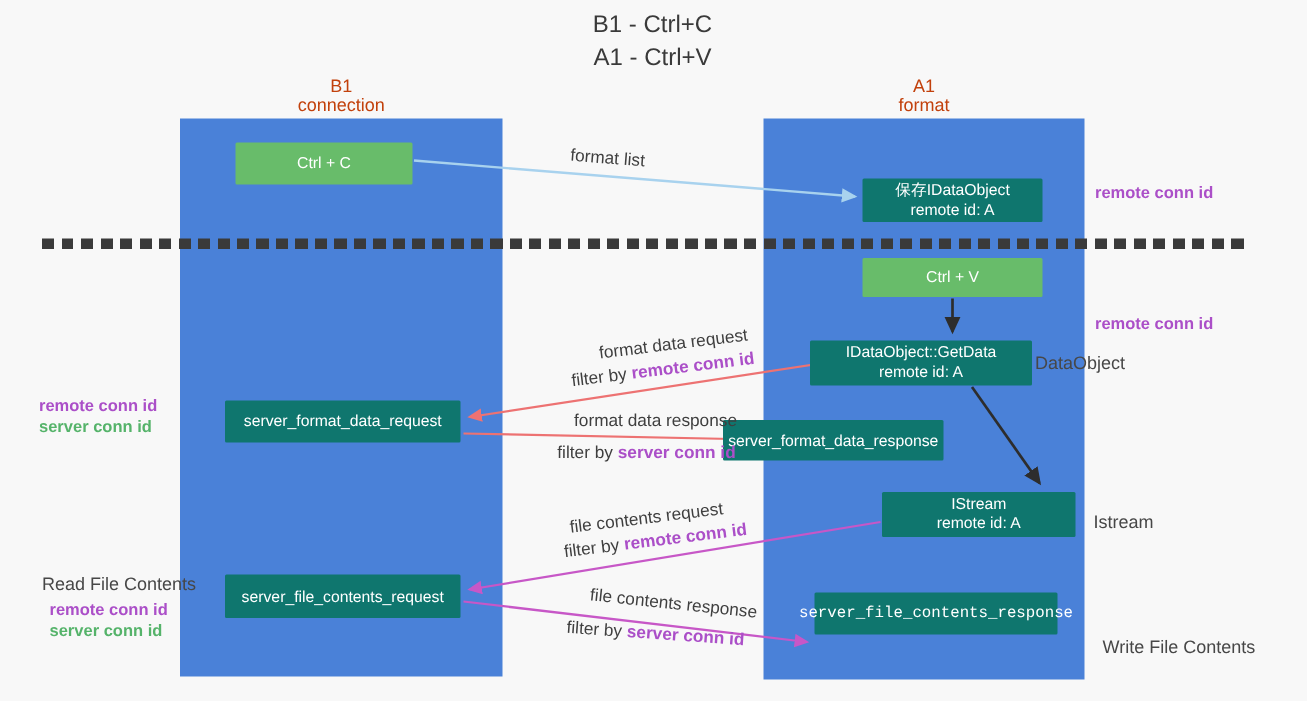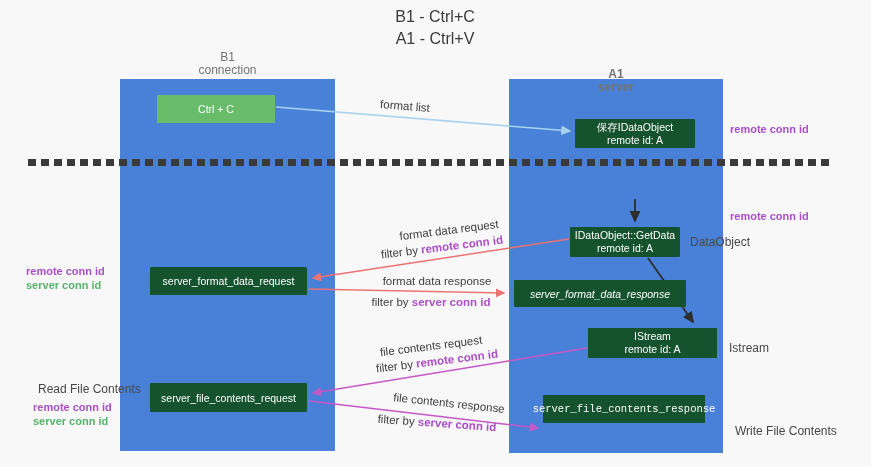--- a/index.html
+++ b/index.html
@@ -1,21 +1,21 @@
 <!DOCTYPE html>
 <html><head>
 <meta charset="utf-8">
 <style>
   html,body{margin:0;padding:0;background:#f8f8f8;font-family:"Liberation Sans",sans-serif;}
   .canvas{position:relative;width:871px;height:467px;background:#f8f8f8;overflow:hidden;}
   .lane{position:absolute;background:#4a81d8;z-index:1;}
   .title{position:absolute;left:260px;top:6px;width:350px;text-align:center;font-size:16px;line-height:22px;color:#3a3a3a;z-index:2;}
-  .hdr{position:absolute;text-align:center;font-size:12px;line-height:13px;color:#737373;z-index:2;}
+  .hdr{position:absolute;text-align:center;font-size:12px;line-height:13px;color:#c2410c;z-index:2;}
   .node{position:absolute;display:flex;flex-direction:column;align-items:center;justify-content:center;color:#ffffff;text-align:center;z-index:3;border-radius:1px;}
-  .orange{background:#14532d;}
+  .orange{background:#0f766e;}
   .green{background:#68bc6a;}
   .node .l1,.node .l2{font-size:10.5px;line-height:13px;white-space:nowrap;}
   .node .single{font-size:10.5px;white-space:nowrap;}
   .greenlbl{font-size:11px;}
   .lbl{position:absolute;font-size:11.5px;color:#3f3f3f;white-space:nowrap;z-index:3;}
   .accent-p{color:#ab4fc8;font-weight:bold;}
   .accent-g{color:#55b36a;font-weight:bold;}
   .side{position:absolute;font-size:11px;font-weight:bold;white-space:nowrap;z-index:3;}
   .plain{position:absolute;font-size:12px;color:#474747;white-space:nowrap;z-index:3;}
   .dashline{position:absolute;left:28px;top:159px;width:804px;height:7px;z-index:4;
@@ -29,23 +29,23 @@
 
   <div class="title">
     <div>B1 - Ctrl+C</div>
     <div>A1 - Ctrl+V</div>
   </div>
 
   <div class="hdr" style="left:120px;top:51px;width:215px;">
     <div>B1</div>
     <div>connection</div>
   </div>
-  <div class="hdr" style="left:509px;top:68px;width:214px;font-weight:bold;">
+  <div class="hdr" style="left:509px;top:51px;width:214px;">
     <div>A1</div>
-    <div>server</div>
+    <div>format</div>
   </div>
 
   <div class="lane" style="left:120px;top:79px;width:215px;height:372px;"></div>
   <div class="lane" style="left:509px;top:79px;width:214px;height:374px;"></div>
 
   <div class="dashline"></div>
 
   <svg class="arrows" width="871" height="467" viewBox="0 0 871 467">
     <defs>
       <marker id="ah-blue" markerWidth="7" markerHeight="7" refX="5.5" refY="3" orient="auto">
@@ -77,25 +77,28 @@
     <div class="single">server_format_data_request</div>
   </div>
   <div class="node orange" style="left:150px;top:383px;width:157px;height:29px;text-align:right;">
     <div class="single">server_file_contents_request</div>
   </div>
 
   <div class="node orange" style="left:575px;top:119px;width:120px;height:29px;">
     <div class="l1">保存IDataObject</div>
     <div class="l2">remote id: A</div>
   </div>
-  <div class="node orange" style="left:570px;top:227px;width:110px;height:30px;text-align:right;">
+  <div class="node green" style="left:575px;top:172px;width:120px;height:26px;">
+    <div class="single greenlbl">Ctrl + V</div>
+  </div>
+  <div class="node orange" style="left:540px;top:227px;width:148px;height:30px;text-align:right;">
     <div class="l1">IDataObject::GetData</div>
     <div class="l2">remote id: A</div>
   </div>
-  <div class="node orange" style="left:514px;top:280px;width:172px;height:27px;font-style:italic;">
+  <div class="node orange" style="left:482px;top:280px;width:147px;height:27px;">
     <div class="single">server_format_data_response</div>
   </div>
   <div class="node orange" style="left:588px;top:328px;width:129px;height:30px;">
     <div class="l1">IStream</div>
     <div class="l2">remote id: A</div>
   </div>
   <div class="node orange" style="left:543px;top:395px;width:162px;height:28px;font-family:Liberation Mono, monospace;">
     <div class="single">server_file_contents_response</div>
   </div>
 
@@ -124,17 +127,17 @@
   </div>
 
   <div class="side accent-p" style="left:730px;top:123px;">remote conn id</div>
   <div class="side accent-p" style="left:730px;top:210px;">remote conn id</div>
   <div class="plain" style="left:690px;top:235px;">DataObject</div>
   <div class="plain" style="left:729px;top:341px;">Istream</div>
   <div class="plain" style="left:735px;top:424px;">Write File Contents</div>
 
   <div class="side accent-p" style="left:26px;top:265px;">remote conn id</div>
   <div class="side accent-g" style="left:26px;top:279px;">server conn id</div>
-  <div class="plain" style="left:38px;top:382px;text-align:center;">Read File Contents</div>
+  <div class="plain" style="left:28px;top:382px;text-align:center;">Read File Contents</div>
   <div class="side accent-p" style="left:33px;top:401px;">remote conn id</div>
   <div class="side accent-g" style="left:33px;top:415px;">server conn id</div>
 
 </div>
 
 </body></html>

